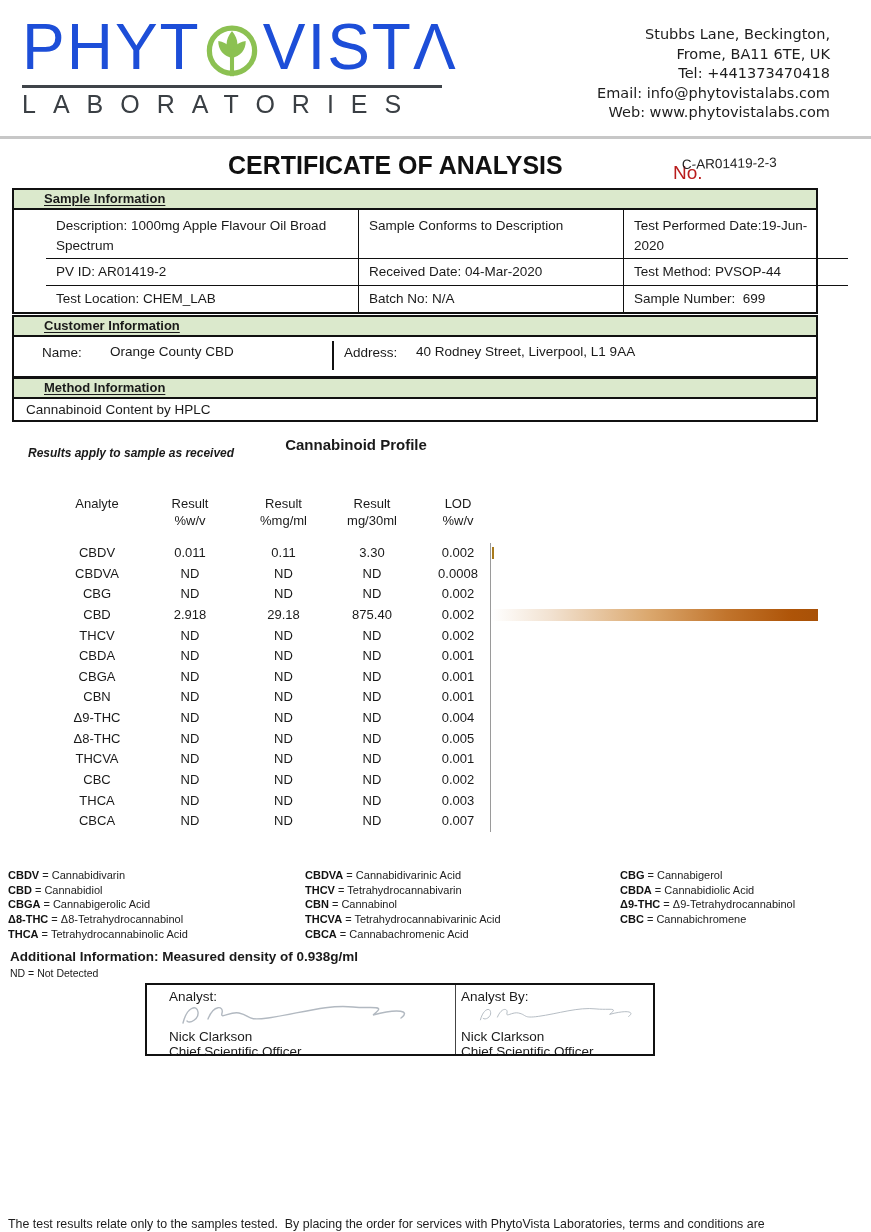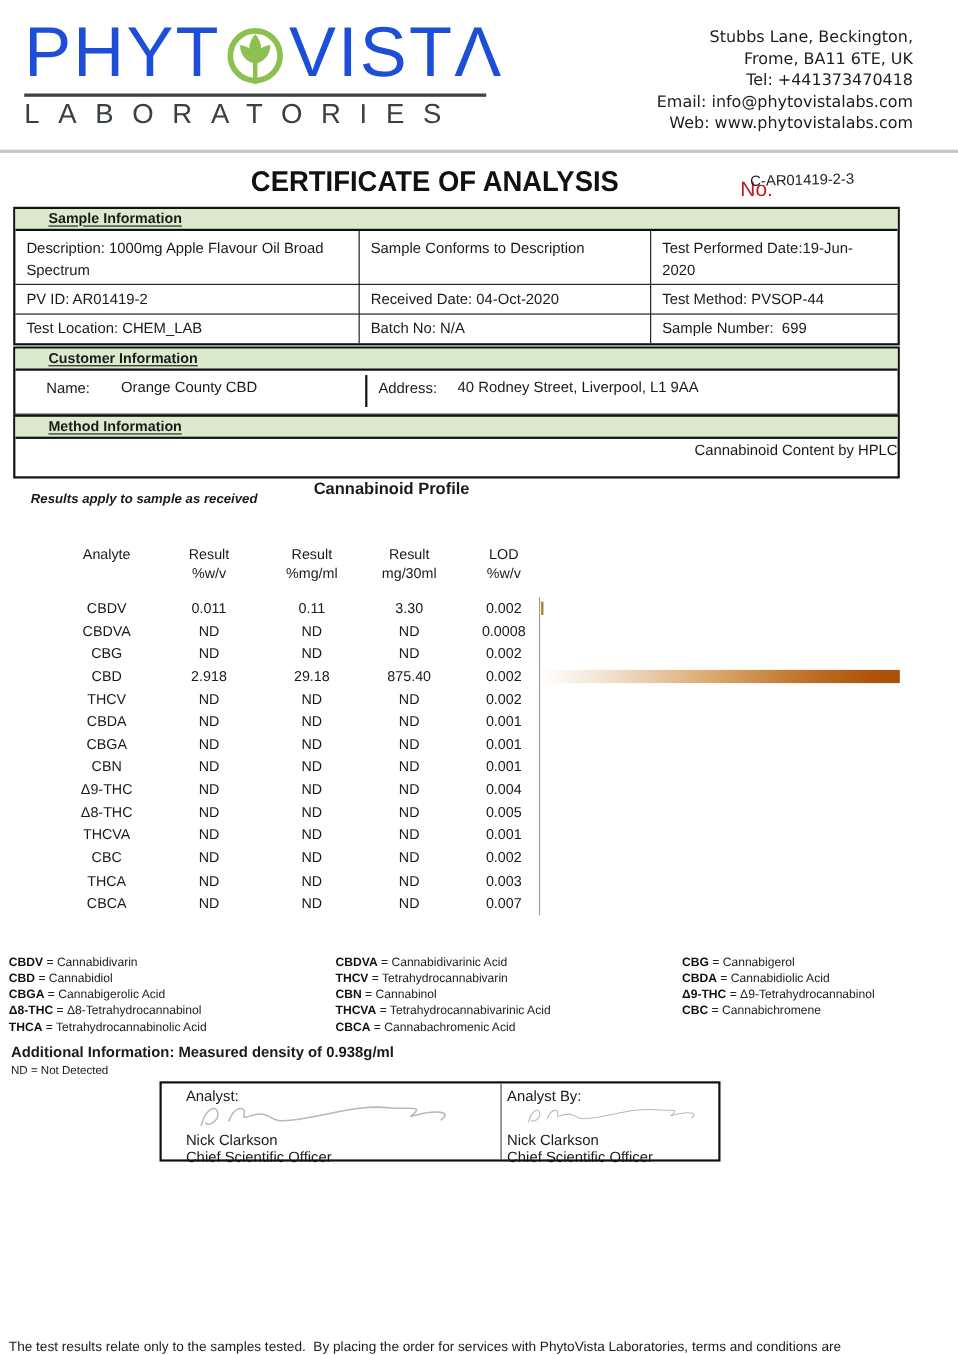--- a/index.html
+++ b/index.html
@@ -22,38 +22,38 @@
              transform:scaleX(.96);transform-origin:left;}
   .no-label{position:absolute;left:673px;top:162px;font-size:19px;color:#b91c1c;}
   .cert-no{position:absolute;left:682px;top:156px;font-size:13.5px;color:#222;transform:rotate(-1.3deg);}
 
   
   .info-table{position:absolute;left:12px;width:806px;border:2px solid #111;box-sizing:border-box;background:#fff;}
   .band{height:18px;line-height:18px;background:#dbe9cc;border-bottom:2px solid #111;
         font-size:13px;font-weight:bold;padding-left:30px;}
   .band span{text-decoration:underline;text-underline-offset:2px;margin-top:33px;}
   .sample-section{top:188px;}
-  .sample-grid{display:grid;grid-template-columns:313px 265px 224px;}
+  .sample-grid{display:grid;grid-template-columns:313px 265px 224px;padding-left:32px;}
   .sample-grid .cell{font-size:13.5px;box-sizing:border-box;padding:0 10px 0 10px;white-space:pre-wrap;}
   .sample-grid .r0{height:49px;padding-top:6px;line-height:20px;border-bottom:1.5px solid #111;}
   .sample-grid .r1{height:27px;line-height:26px;border-bottom:1.5px solid #111;}
   .sample-grid .r2{height:26px;line-height:25px;}
   .sample-grid .c0,.sample-grid .c1{border-right:1.5px solid #111;}
   .sample-grid .c2{padding-right:18px;}
 
   .customer-section{top:315px;}
   .customer-row{position:relative;height:39px;font-size:13.5px;}
   .cust-name-label{position:absolute;left:28px;top:8px;}
   .cust-name-value{position:absolute;left:96px;top:7px;}
   .cust-divider{position:absolute;left:318px;top:4px;bottom:6px;width:1.5px;background:#111;}
   .cust-addr-label{position:absolute;left:330px;top:8px;}
   .cust-addr-value{position:absolute;left:402px;top:7px;}
 
   .method-section{top:377px;}
-  .method-row{height:34px;line-height:22px;font-size:13.5px;padding-left:12px;text-align:right;}
+  .method-row{height:21px;line-height:22px;font-size:13.5px;padding-left:12px;}
 
   
   .received-note{position:absolute;left:28px;top:446px;font-size:12px;font-weight:bold;font-style:italic;}
   .profile-title{position:absolute;left:156px;top:436px;width:400px;text-align:center;
                  font-size:15px;font-weight:bold;}
   .col-headers{position:absolute;left:52px;top:495px;display:flex;font-size:13px;}
   .hc{text-align:center;line-height:17px;}
   .hc:nth-child(1){width:90px;}.hc:nth-child(2){width:96px;}.hc:nth-child(3){width:91px;}
   .hc:nth-child(4){width:86px;}.hc:nth-child(5){width:86px;}
 
@@ -132,21 +132,21 @@
 
   <section class="info-table sample-section">
     <div class="band">
       <span>Sample Information</span>
     </div>
     <div class="sample-grid">
         <div class="cell r0 c0">Description: 1000mg Apple Flavour Oil Broad Spectrum</div>
         <div class="cell r0 c1">Sample Conforms to Description</div>
         <div class="cell r0 c2">Test Performed Date:19-Jun-2020</div>
         <div class="cell r1 c0">PV ID: AR01419-2</div>
-        <div class="cell r1 c1">Received Date: 04-Oct-2020</div>
+        <div class="cell r1 c1">Received Date: 04-Mar-2020</div>
         <div class="cell r1 c2">Test Method: PVSOP-44</div>
         <div class="cell r2 c1">Test Location: CHEM_LAB</div>
         <div class="cell r2 c0">Batch No: N/A</div>
         <div class="cell r2 c2">Sample Number:  699</div>
       </div>
   </section>
 
   <section class="info-table customer-section">
     <div class="band">
       <span>Customer Information</span>

